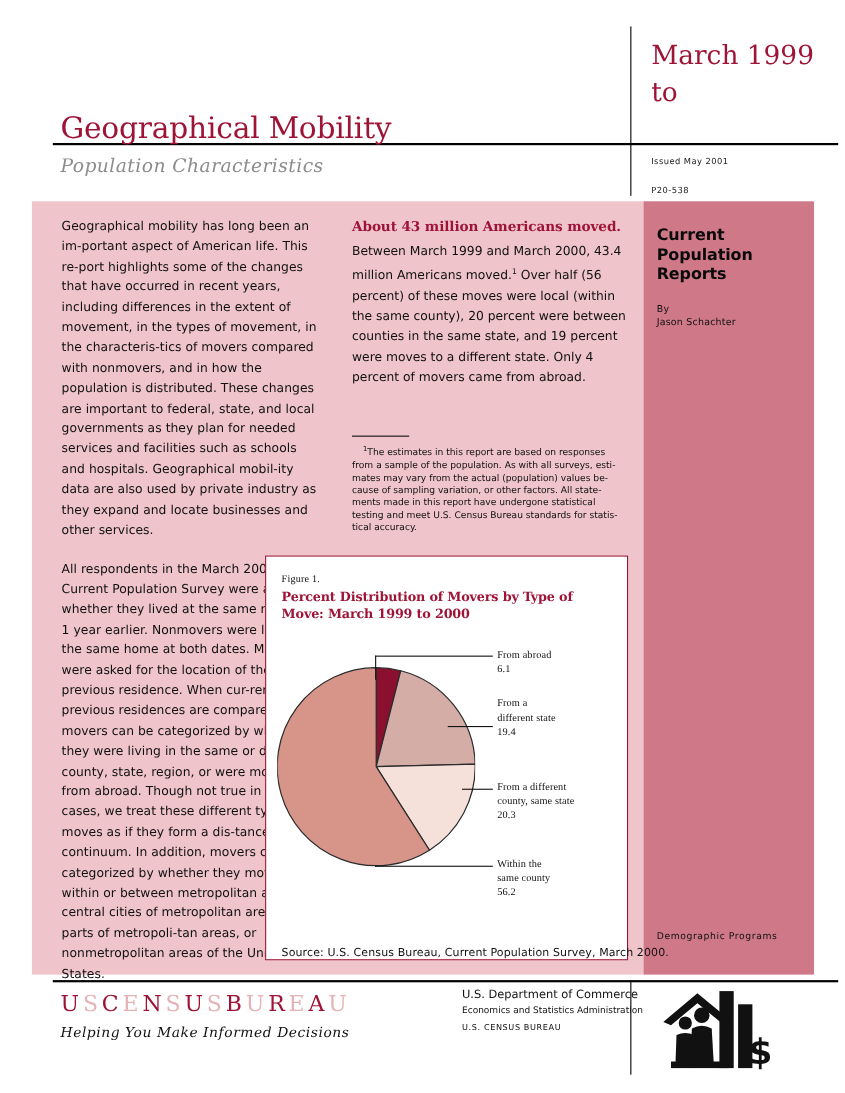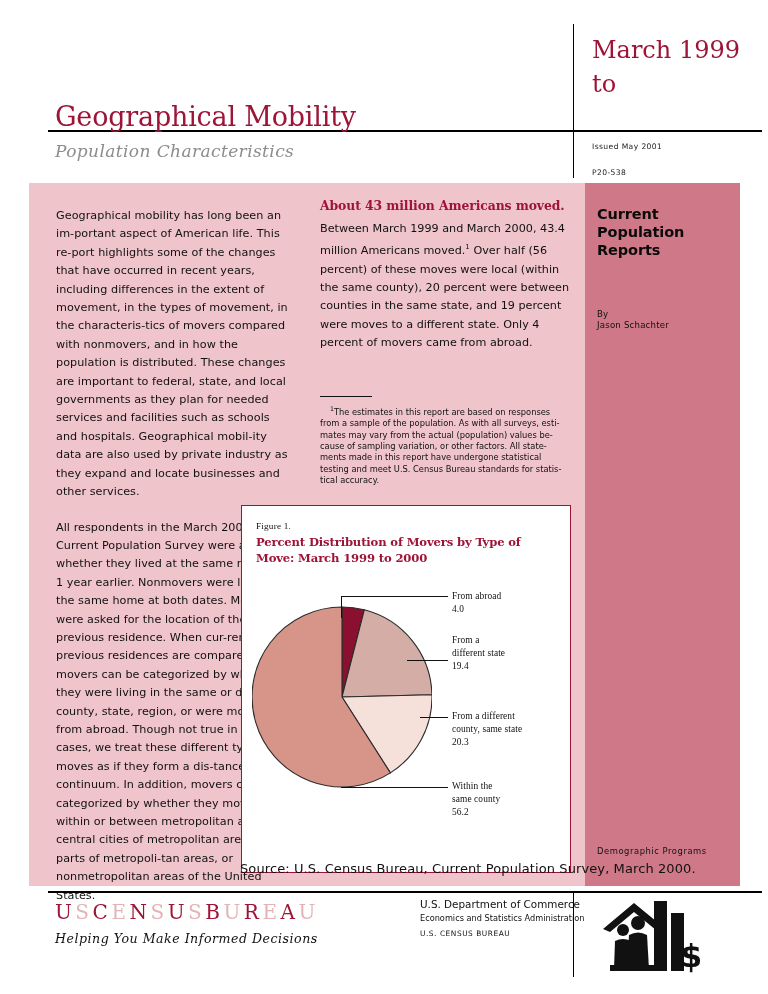--- a/index.html
+++ b/index.html
@@ -81,21 +81,21 @@
   
   #intro-column {
     position: absolute;
     left: 56px; top: 197px;
     width: 236px;
     font-size: 11.2px;
     line-height: 18.4px;
     color: #111111;
     letter-spacing: 0.05px;
   }
-  #intro-column p { margin: 10px 0 17px 0; }
+  #intro-column p { margin: 0 0 17px 0; }
 
   
   #lead-heading {
     position: absolute;
     left: 320px; top: 198px;
     width: 252px;
     font-family: "DejaVu Serif", serif;
     font-weight: bold;
     font-size: 12.4px;
     color: #9E1437;
@@ -140,21 +140,20 @@
     letter-spacing: -0.1px;
   }
   #byline {
     position: absolute;
     left: 597px; top: 277px;
     width: 140px;
     font-size: 8.6px;
     line-height: 11.4px;
     color: #111111;
     letter-spacing: 0.2px;
-    margin-top: 32px;
   }
   #program-label {
     position: absolute;
     left: 597px; top: 846px;
     font-size: 8.4px;
     color: #111111;
     letter-spacing: 0.55px;
     white-space: nowrap;
   }
 
@@ -181,22 +180,22 @@
     width: 300px;
     font-family: "DejaVu Serif", serif;
     font-weight: bold;
     font-size: 11.6px;
     line-height: 15.5px;
     color: #9E1437;
     letter-spacing: -0.15px;
   }
   #figure-source {
     position: absolute;
-    left: 240px; top: 861px;
-    font-size: 13px;
+    left: 256px; top: 861px;
+    font-size: 10px;
     color: #111111;
     letter-spacing: 0.1px;
     white-space: nowrap;
   }
 
   
   #pie-wrap {
     position: absolute;
     left: 252px; top: 602px;
     width: 180px; height: 190px;
@@ -334,21 +333,21 @@
 
 <div class="leader" style="left:407px; top:660px; width:41px; height:1px;"></div>
 
 <div class="leader" style="left:420px; top:717px; width:28px; height:1px;"></div>
 
 <div class="leader" style="left:341px; top:787px; width:1px; height:1px;"></div>
 <div class="leader" style="left:341px; top:787px; width:107px; height:1px;"></div>
 
 <div class="callout" style="left:452px; top:590px;">
   <div>From abroad</div>
-  <div>4.0</div>
+  <div>6.1</div>
 </div>
 
 <div class="callout" style="left:452px; top:634px;">
   <div>From a</div>
   <div>different state</div>
   <div>19.4</div>
 </div>
 
 <div class="callout" style="left:452px; top:710px;">
   <div>From a different</div>

